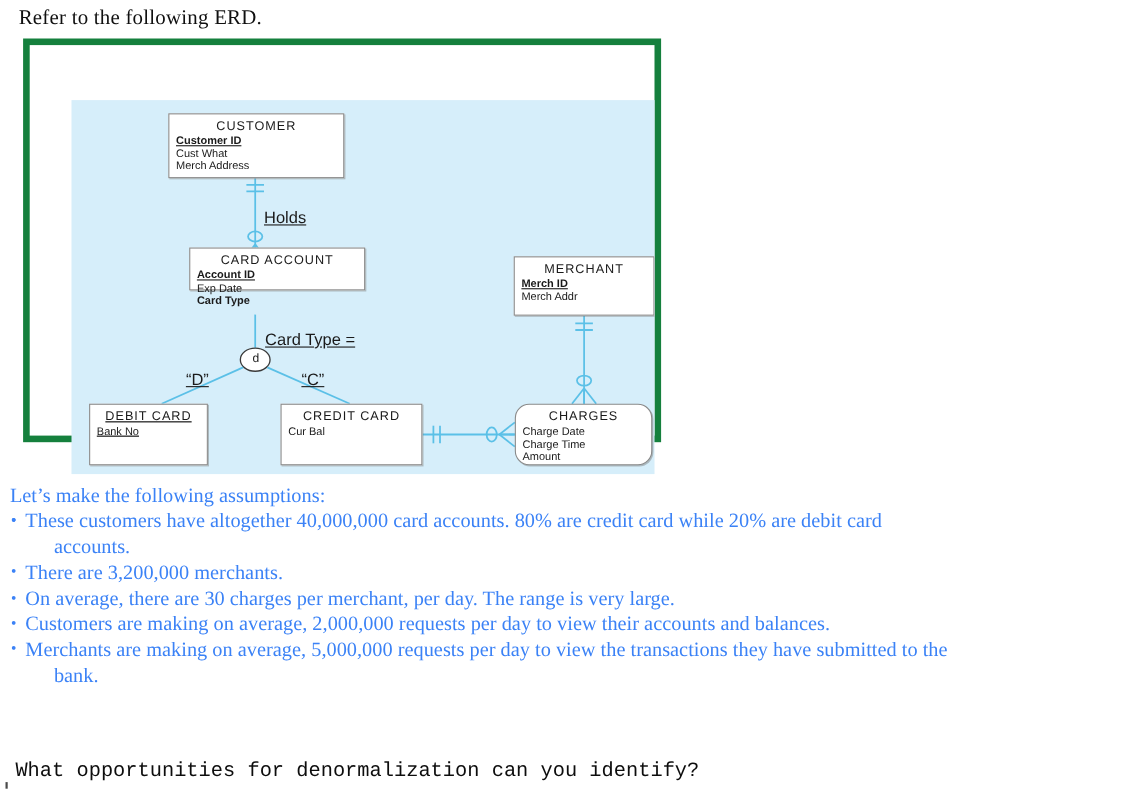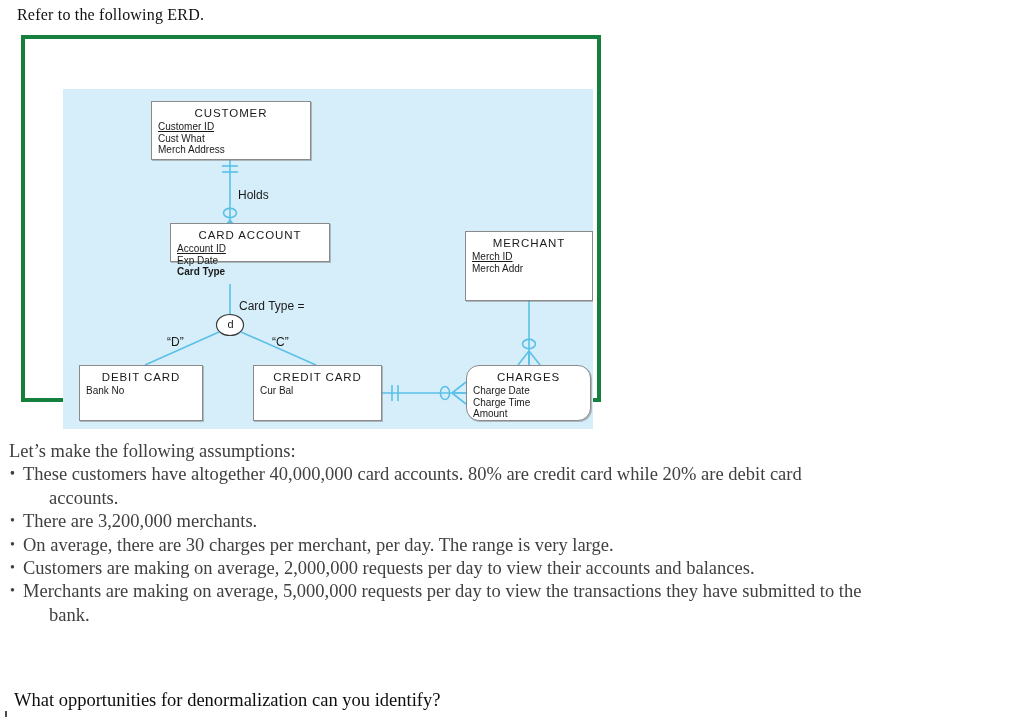--- a/index.html
+++ b/index.html
@@ -14,34 +14,34 @@
     font-family: "Liberation Serif", "DejaVu Serif", serif;
     overflow: hidden;
   }
 
   
   #heading {
     position: absolute;
     left: 17px;
     top: 6px;
     font-family: "Liberation Serif", "DejaVu Serif", serif;
-    font-size: 16px;
+    font-size: 19px;
     color: #101010;
     letter-spacing: 0.2px;
     white-space: nowrap;
   }
 
   
   #erd-frame {
     position: absolute;
     left: 21px;
     top: 35px;
     width: 580px;
     height: 367px;
-    border: 4px solid #15803d;
+    border: 6px solid #15803d;
     box-sizing: border-box;
     background: #ffffff;
   }
   #erd-canvas {
     position: absolute;
     left: 38px;
     top: 50px;
     width: 530px;
     height: 340px;
     background: #d6eefa;
@@ -74,51 +74,52 @@
   .entity .attrs {
     margin: 2px 0 0 6px;
   }
   .entity .attr {
     font-size: 10px;
     line-height: 11.5px;
     color: #1a1a1a;
     white-space: nowrap;
   }
   .entity .attr.pk {
-    font-weight: normal;
+    font-weight: bold;
     text-decoration: underline;
   }
   .entity .attr.bold { font-weight: bold; }
 
   
   .diag-label {
     position: absolute;
     font-family: "Liberation Sans", "DejaVu Sans", sans-serif;
-    font-size: 12px;
-    color: #1a1a1a;
-    white-space: nowrap;
+    font-size: 15px;
+    color: #1a1a1a;
+    white-space: nowrap;
+    text-decoration: underline;
   }
   .disc-letter {
     position: absolute;
     font-family: "Liberation Sans", "DejaVu Sans", sans-serif;
     font-size: 11px;
     color: #1a1a1a;
     text-align: center;
   }
 
   
   #prose {
     position: absolute;
     left: 9px;
     top: 440px;
     width: 1008px;
     font-family: "Liberation Serif", "DejaVu Serif", serif;
     font-size: 18.5px;
     line-height: 23.4px;
-    color: #404040;
+    color: #3b82f6;
   }
   #prose .lead { margin: 0 0 0 0; }
   #prose ul {
     list-style: none;
     margin: 0;
     padding: 0;
   }
   #prose li {
     position: relative;
     padding-left: 14px;
@@ -131,21 +132,21 @@
     font-size: 14px;
   }
   #prose li .cont {
     display: block;
     padding-left: 26px;
   }
   #question {
     position: absolute;
     left: 14px;
     top: 690px;
-    font-family: Liberation Serif, serif;
+    font-family: Liberation Mono, monospace;
     font-size: 18.5px;
     color: #0d0d0d;
     white-space: nowrap;
     text-align: right;
   }
   #stray-mark {
     position: absolute;
     left: 5px;
     top: 711px;
     width: 2px;
@@ -218,29 +219,29 @@
         <div class="attr">Exp Date</div>
         <div class="attr bold">Card Type</div>
       </div>
     </div>
 
     <div class="diag-label" style="left:176px; top:210px;">Card Type =</div>
     <div class="disc-letter" style="left:154px; top:229px; width:27px;">d</div>
     <div class="diag-label" style="left:104px; top:246px;">“D”</div>
     <div class="diag-label" style="left:209px; top:246px;">“C”</div>
 
-    <div class="entity" style="left:402px; top:142px; width:128px; height:70px;">
+    <div class="entity" style="left:402px; top:142px; width:128px; height:54px;">
       <div class="ename">MERCHANT</div>
       <div class="attrs">
         <div class="attr pk">Merch ID</div>
         <div class="attr">Merch Addr</div>
       </div>
     </div>
 
-    <div class="entity" style="left:16px; top:276px; width:124px; height:56px;">
+    <div class="entity" style="left:16px; top:276px; width:108px; height:56px;text-decoration:underline;">
       <div class="ename">DEBIT CARD</div>
       <div class="attrs">
         <div class="attr">Bank No</div>
       </div>
     </div>
 
     <div class="entity weak" style="left:403px; top:276px; width:125px; height:56px;">
       <div class="ename">CHARGES</div>
       <div class="attrs">
         <div class="attr">Charge Date</div>

